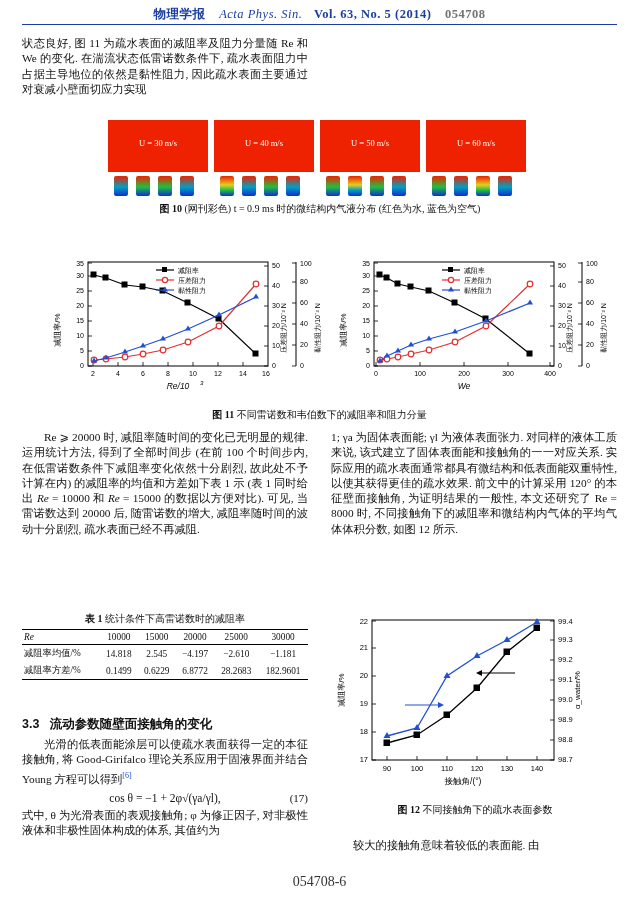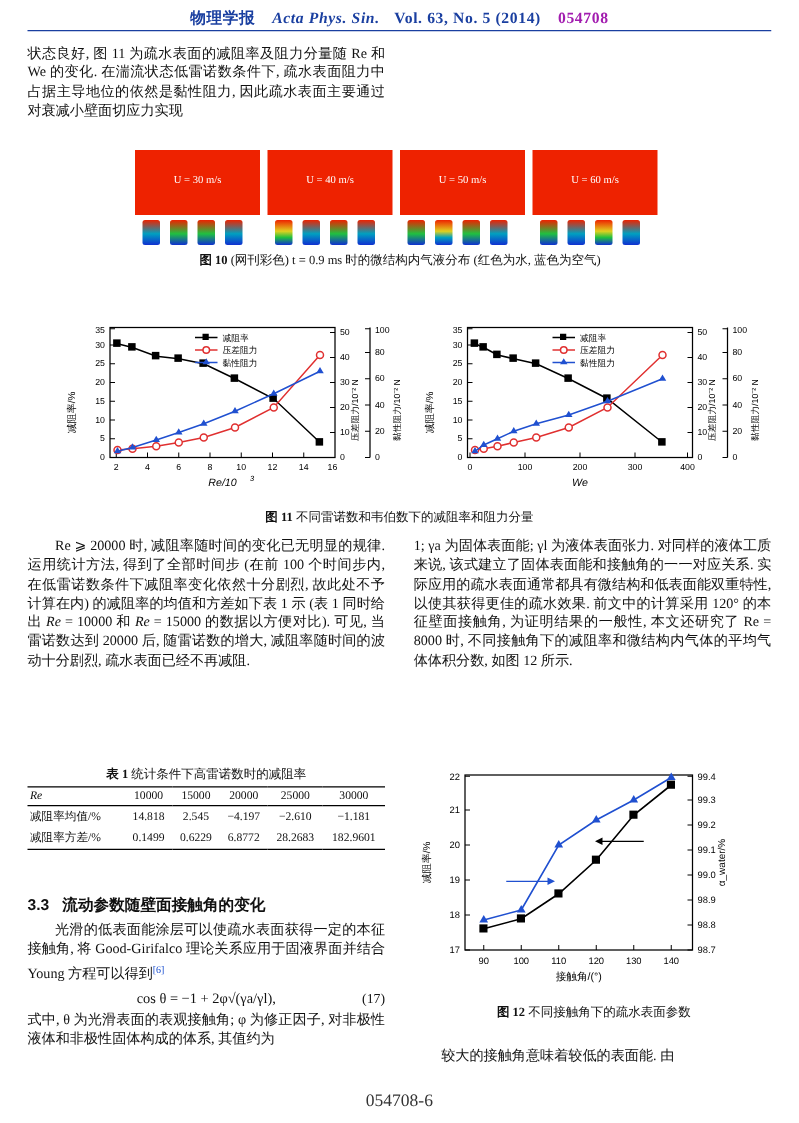--- a/index.html
+++ b/index.html
@@ -14,23 +14,23 @@
   .page { position:relative; width:639px; height:898px; box-sizing:border-box; }
 
   
   .runhead {
     position:absolute; top:6px; left:0; width:639px;
     text-align:center;
     font-size:12.5px;
     letter-spacing:0.5px;
   }
   .runhead .cn { color:#1a3fa0; font-weight:bold; margin-right:10px; }
-  .runhead .en { color:#1a3fa0; font-weight:bold; font-style:italic; margin-right:8px; }
+  .runhead .en { color:#1a3fa0; font-weight:normal; font-style:italic; margin-right:8px; }
   .runhead .vol { color:#1a3fa0; font-weight:bold; margin-right:10px; }
-  .runhead .code { color:#a21caf; font-weight:bold; }
+  .runhead .code { color:#737373; font-weight:bold; }
   .rule {
     position:absolute; top:24px; left:22px; width:595px; height:1px; background:#1a3fa0;
   }
 
   
   .col-left { position:absolute; left:22px; top:36px; width:286px; }
   .col-right { position:absolute; left:331px; top:36px; width:286px; }
 
   p.body {
     margin:0 0 4px 0;

